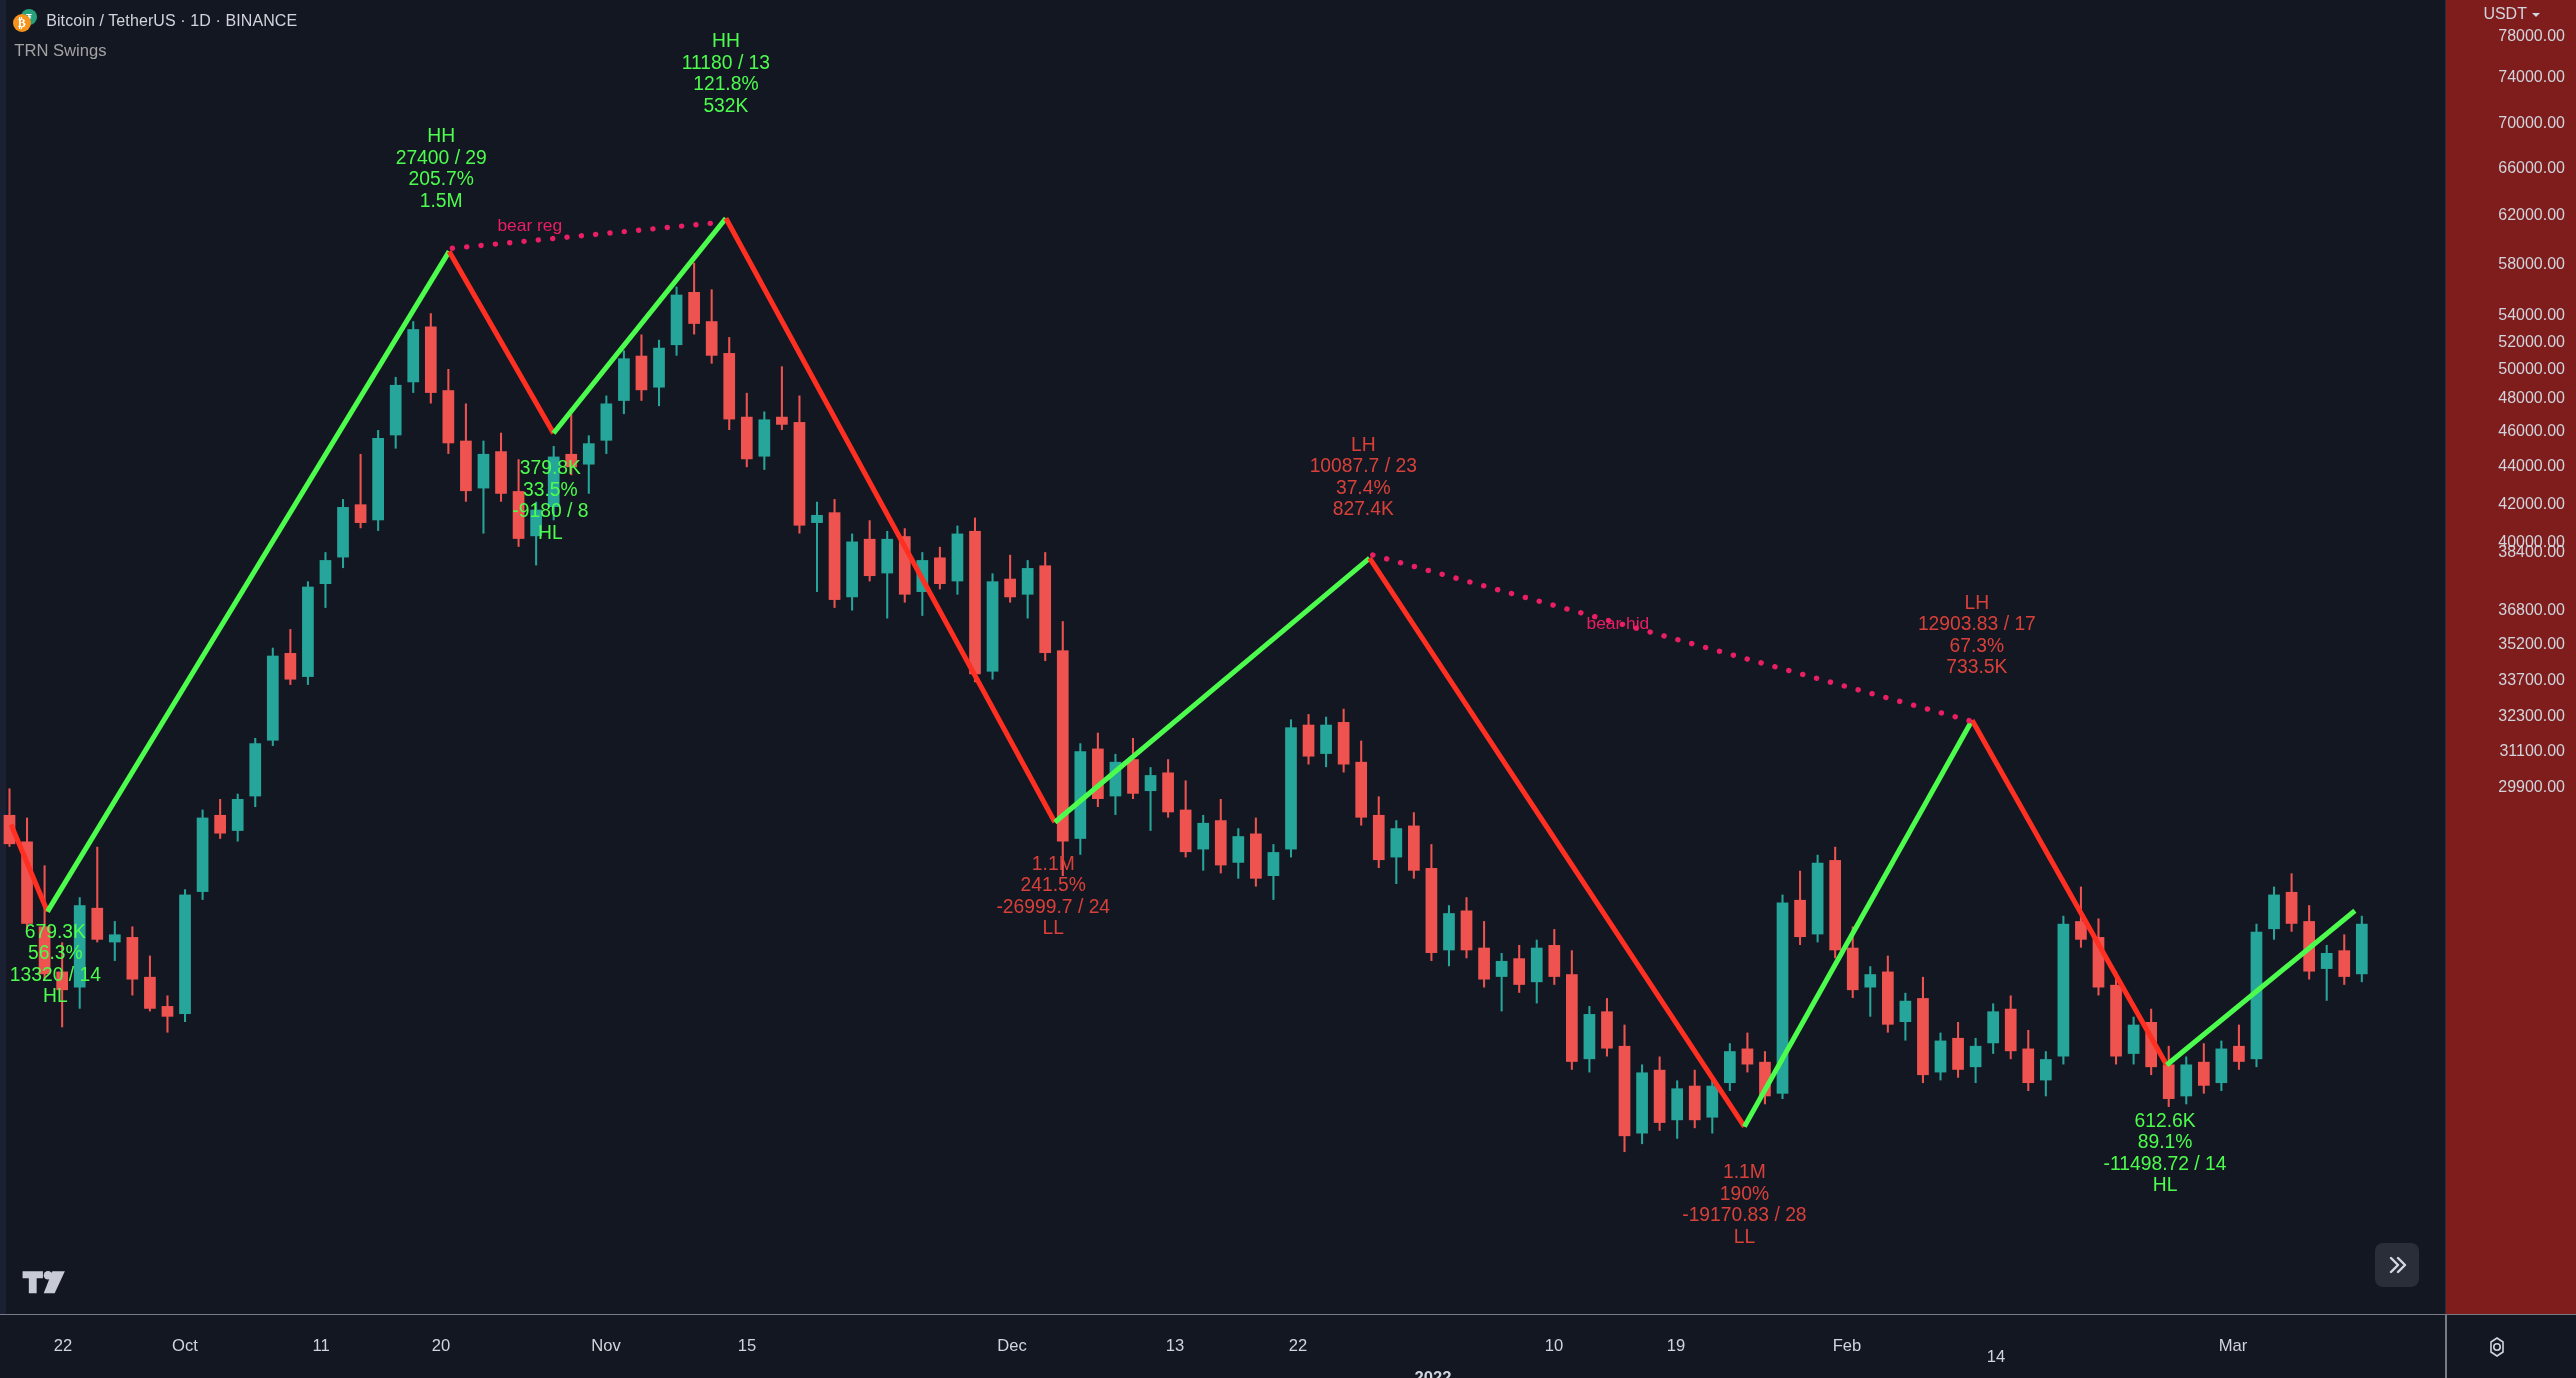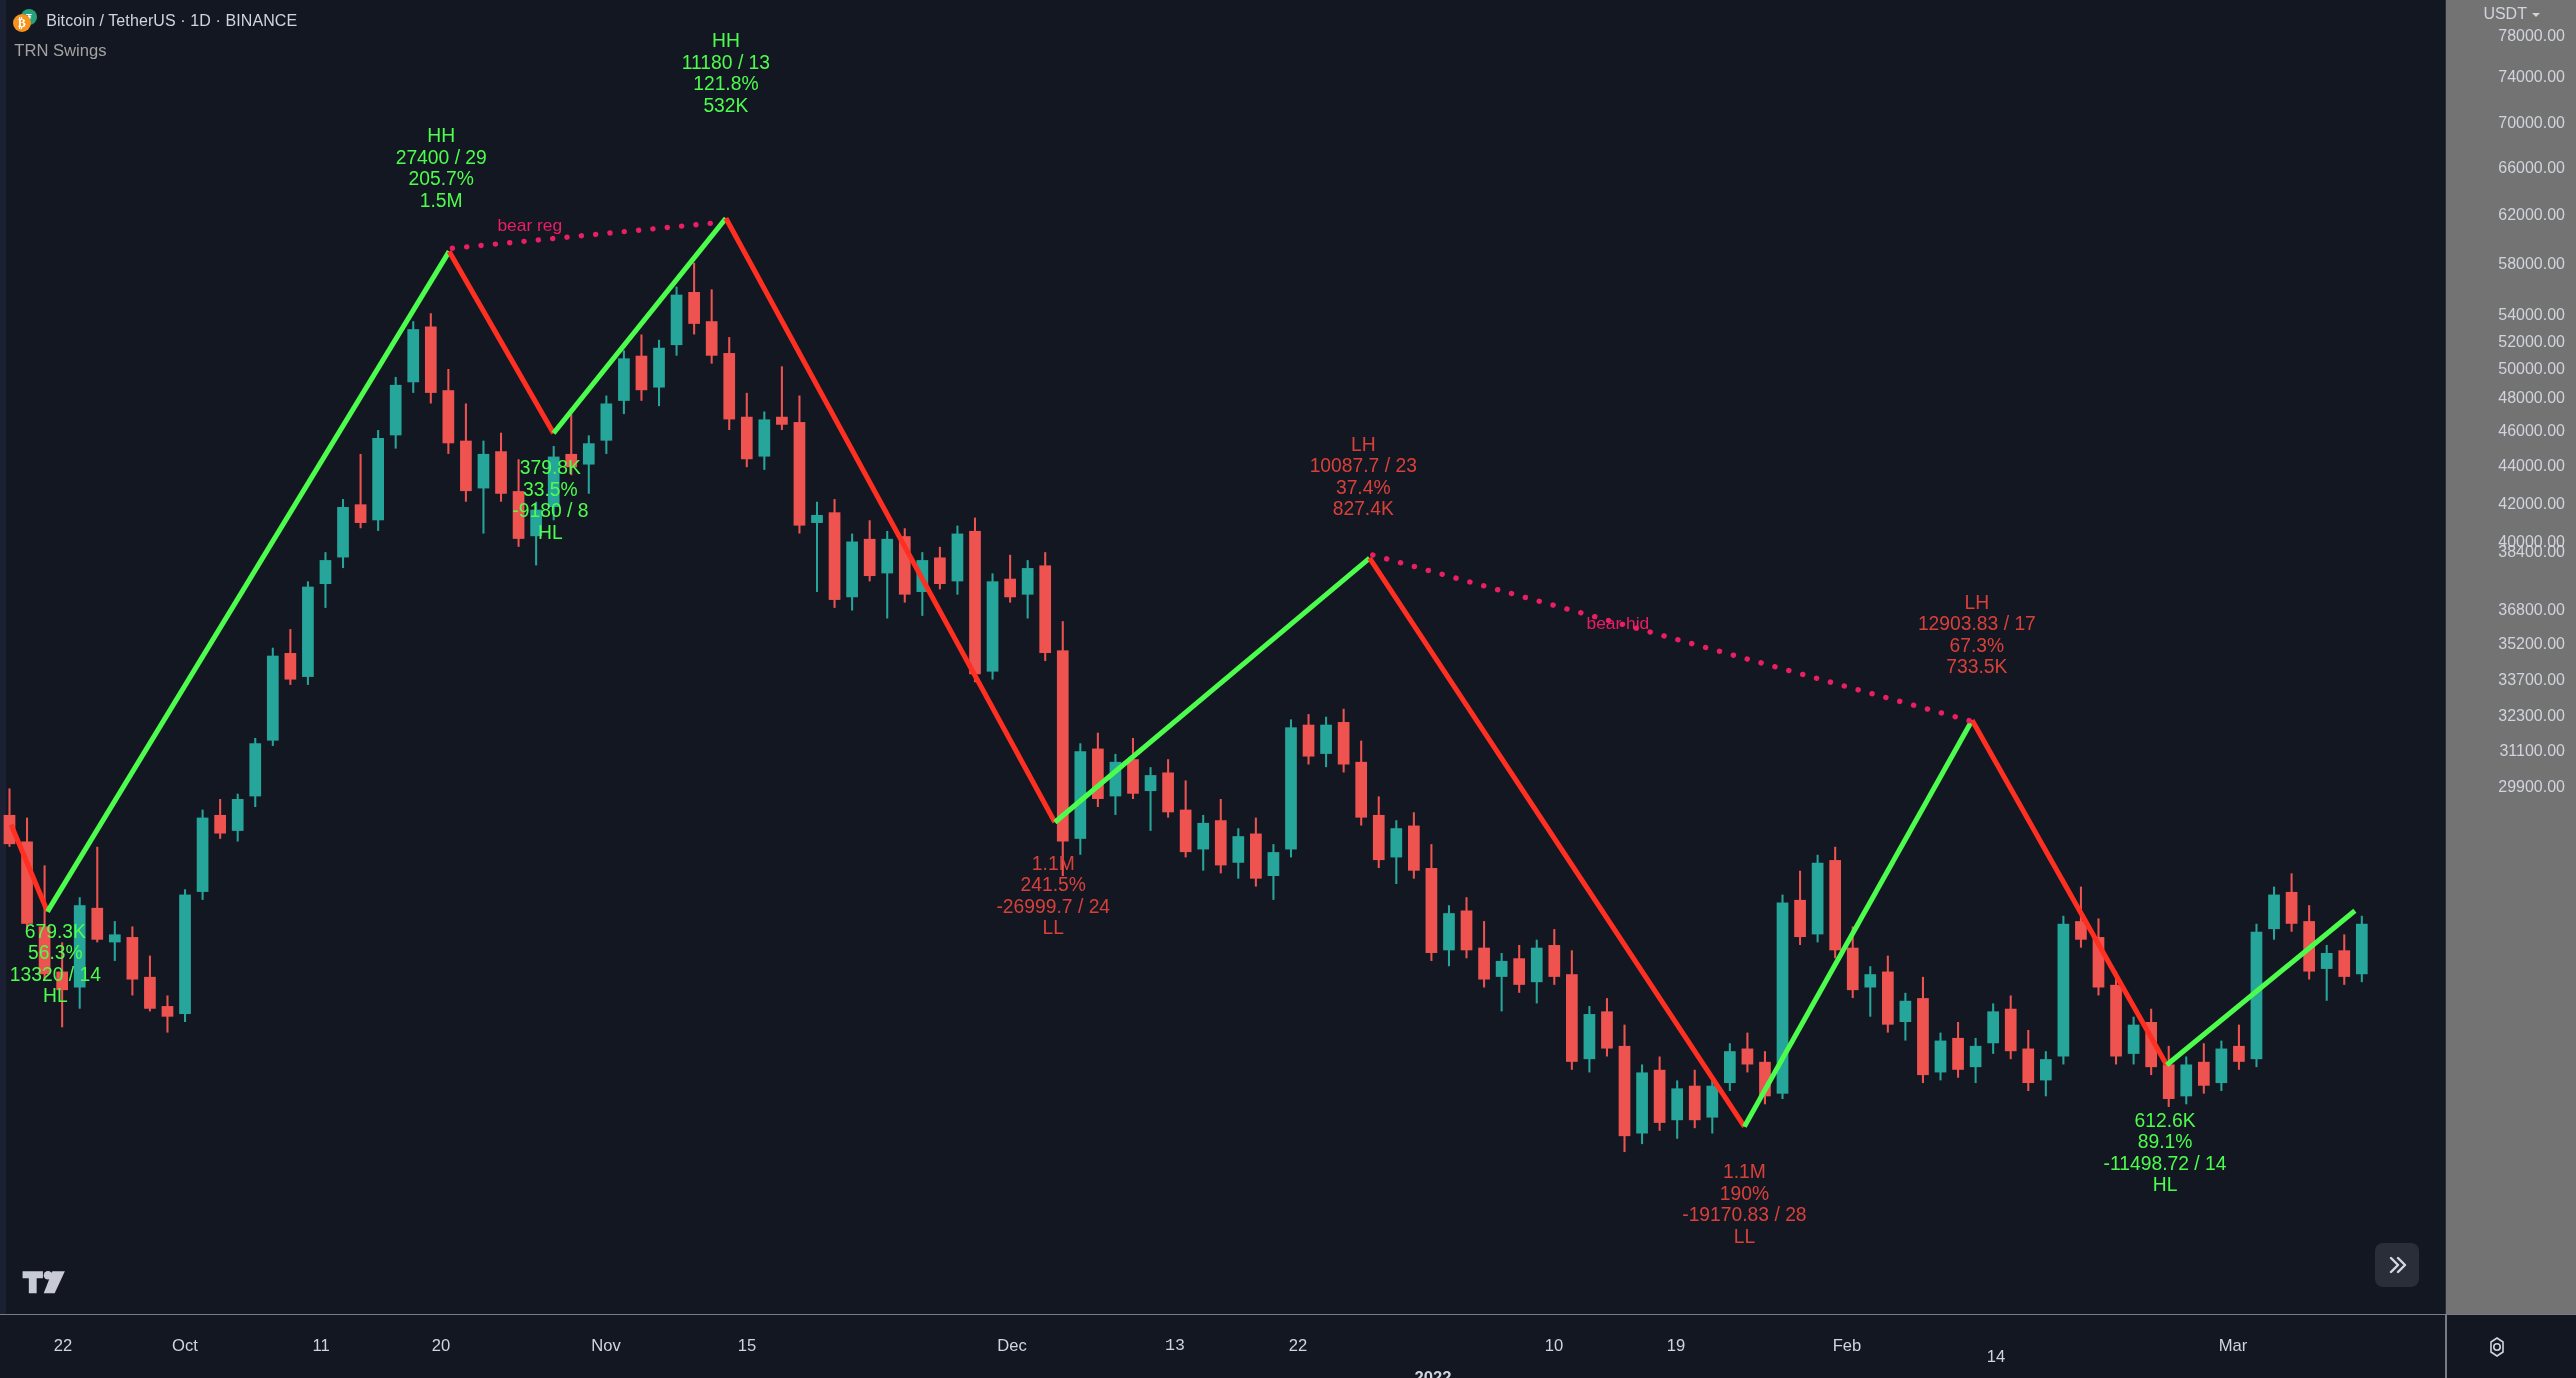--- a/index.html
+++ b/index.html
@@ -25,21 +25,21 @@
       background:#26a17b;display:flex;align-items:center;justify-content:center;
       color:#fff;font-size:9.5px;font-weight:bold;}
   .tv-coin .btc{position:absolute;left:0;top:5.5px;width:18px;height:18px;border-radius:50%;
       background:#f7931a;display:flex;align-items:center;justify-content:center;
       color:#fff;font-size:12px;font-weight:bold;font-family:"Liberation Serif",serif;}
   .sym-title{color:#d1d4dc;font-size:16px;letter-spacing:0.1px;white-space:nowrap;}
   .legend-row2{color:#a3a3a3;font-size:16.6px;margin-top:4.7px;margin-left:1.6px;}
 
   
   #price-axis{position:absolute;left:2445px;top:0;width:131px;height:1314px;
-      background:#737373;border-left:1.6px solid #2a2e39;}
+      background:#7f1d1d;border-left:1.6px solid #2a2e39;}
   .price-head{height:28.5px;display:flex;align-items:center;justify-content:center;gap:4.7px;
       color:#d1d4dc;font-size:16px;}
   .chev{width:0;height:0;border-left:4.7px solid transparent;border-right:4.7px solid transparent;
       border-top:4.7px solid #d1d4dc;margin-top:2.4px;}
   .price-tick{position:absolute;left:0;width:119px;text-align:right;
       color:#d1d4dc;font-size:16px;transform:translateY(-50%);white-space:nowrap;}
 
   
   #time-axis{position:absolute;left:0;top:1314px;width:2576px;height:65px;
       background:#131722;border-top:1.6px solid #787b86;}
@@ -416,21 +416,21 @@
 
   <div id="time-axis">
     <div id="time-ticks">
         <div class="time-tick" style="left: 63px;">22</div>
         <div class="time-tick" style="left: 185px;">Oct</div>
         <div class="time-tick" style="left: 321px;">11</div>
         <div class="time-tick" style="left: 441px;">20</div>
         <div class="time-tick" style="left: 606px;">Nov</div>
         <div class="time-tick" style="left: 747px;">15</div>
         <div class="time-tick" style="left: 1012px;">Dec</div>
-        <div class="time-tick" style="left: 1175px; font-family: Liberation Mono, monospace;">13</div>
+        <div class="time-tick" style="left: 1175px;">13</div>
         <div class="time-tick" style="left: 1298px;">22</div>
         <div class="time-tick bold" style="left: 1433px;">2022</div>
         <div class="time-tick" style="left: 1554px;">10</div>
         <div class="time-tick" style="left: 1676px;">19</div>
         <div class="time-tick" style="left: 1847px;">Feb</div>
         <div class="time-tick" style="left: 1996px; margin-top: 11px;">14</div>
         <div class="time-tick" style="left: 2233px;">Mar</div>
       </div>
   </div>
   <div id="axis-sep"></div>

